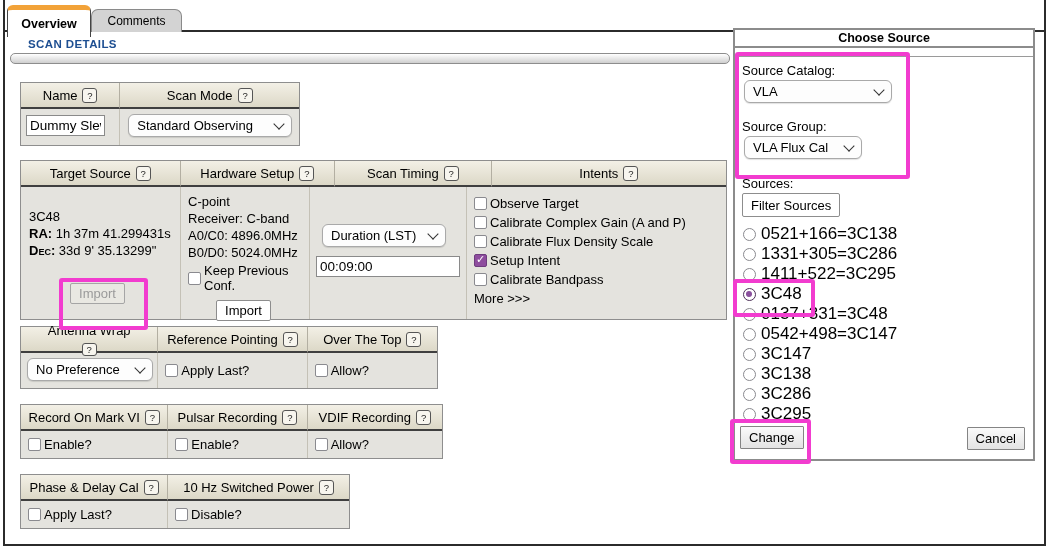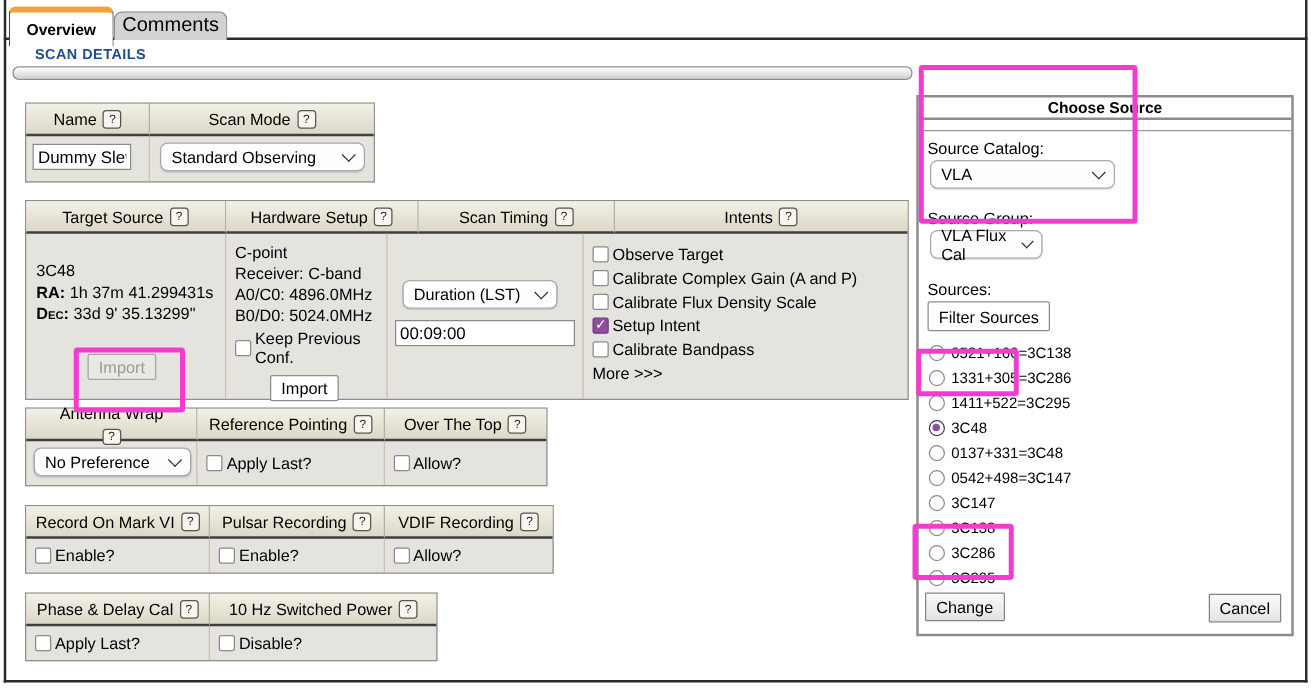--- a/index.html
+++ b/index.html
@@ -8,21 +8,21 @@
   
   .page-frame{position:absolute;left:3px;top:0;width:1043px;height:546px;
     border:2px solid #2b2b2b;border-top:none;box-sizing:border-box;}
   .tabline{position:absolute;left:3px;width:1043px;top:30px;border-top:2px solid #2b2b2b;}
   
   .tab-active{position:absolute;left:7px;top:5px;width:82px;height:27px;background:#fff;
     border:1px solid #444;border-bottom:none;border-top:5px solid #f2a238;border-radius:6px 6px 0 0;
     display:flex;align-items:center;justify-content:center;font-weight:bold;font-size:12.5px;z-index:3;}
   .tab-idle{position:absolute;left:91px;top:9px;width:89px;height:22px;background:#d3d3d3;
     border:1px solid #8a8a8a;border-bottom:none;border-radius:7px 7px 0 0;
-    display:flex;align-items:center;justify-content:center;font-size:16px;z-index:1;}
+    display:flex;align-items:center;justify-content:center;font-size:12px;z-index:1;}
   .section-title{position:absolute;left:28px;top:38px;color:#1d4e91;font-weight:bold;
     font-size:11.5px;letter-spacing:.4px;}
   .hscroll{position:absolute;left:10px;top:53px;width:718px;height:9px;border:1px solid #8d8d8d;
     border-radius:5px;background:linear-gradient(#ffffff,#cfcfcf);}
   
   .tbl{position:absolute;background:#e4e3de;border:1px solid #8e8e8e;box-sizing:border-box;}
   .hrow,.brow{display:flex;}
   .hcell{background:linear-gradient(#f3f0e6,#dcd8c7);border-right:1px solid #b3afa2;
     border-bottom:2px solid #3f3f3f;display:flex;align-items:center;justify-content:center;
     gap:5px;font-size:13px;box-sizing:border-box;height:26px;}
@@ -48,26 +48,26 @@
     background:#fff;box-sizing:border-box;position:relative;flex:none;}
   .radio.selected{border:1.8px solid #4d3058;}
   .radio.selected::after{content:"";position:absolute;left:2px;top:2px;width:6px;height:6px;
     border-radius:50%;background:#8a4f9d;}
   .btn{display:inline-flex;align-items:center;justify-content:center;background:linear-gradient(#fafafa,#e3e3e3);
     border:1px solid #848484;border-radius:1px;padding:2px 8px;font-size:13px;font-family:inherit;}
   .btn.flat{background:#fff;border-radius:2px;border:1px solid #8d8d8d;}
   .btn.disabled{color:#9a9a9a;background:#e9e8e2;border:1px solid #a5a5a5;}
   
   .dialog{position:absolute;left:733px;top:28px;width:302px;height:433px;background:#fff;
-    border:2px solid #8c8c8c;box-sizing:border-box;z-index:10;margin-top:48px;}
+    border:2px solid #8c8c8c;box-sizing:border-box;z-index:10;}
   .dlg-title{height:16px;line-height:16px;text-align:center;font-weight:bold;font-size:12.5px;
     border-bottom:2px solid #8c8c8c;}
   .dlg-sep{position:absolute;left:0;right:0;top:26px;border-top:1px solid #9a9a9a;}
   .dlg-label{position:absolute;font-size:13px;}
-  .src-row{display:flex;align-items:center;gap:5px;height:20px;font-size:12px;}
+  .src-row{display:flex;align-items:center;gap:5px;height:20px;font-size:17px;}
   
   .hl{position:absolute;border:4px solid #f23ccf;border-radius:3px;z-index:50;pointer-events:none;}
   .sc{font-variant:small-caps;}
   .b{font-weight:bold;}
 </style>
 </head>
 <body>
 
 <div class="page-frame"></div>
 <div class="tabline"></div>
@@ -281,21 +281,21 @@
   <div class="dlg-title">Choose Source</div>
   <div class="dlg-sep"></div>
 
   <div class="dlg-label" style="left:7px;top:33px;">Source Catalog:</div>
   <div class="sel abs" style="left:9px;top:50px;width:148px;">
     <span>VLA</span>
     <span class="chev"></span>
   </div>
 
   <div class="dlg-label" style="left:7px;top:89px;">Source Group:</div>
-  <div class="sel abs" style="left:9px;top:106px;width:90px;">
+  <div class="sel abs" style="left:9px;top:106px;width:118px;">
     <span>VLA Flux Cal</span>
     <span class="chev"></span>
   </div>
 
   <div class="dlg-label" style="left:7px;top:146px;">Sources:</div>
   <button class="btn flat abs" style="left:7px;top:163px;height:24px;">Filter Sources</button>
 
   <div class="abs" style="left:8px;top:194px;width:280px;">
     <div class="src-row">
       <span class="radio"></span>

